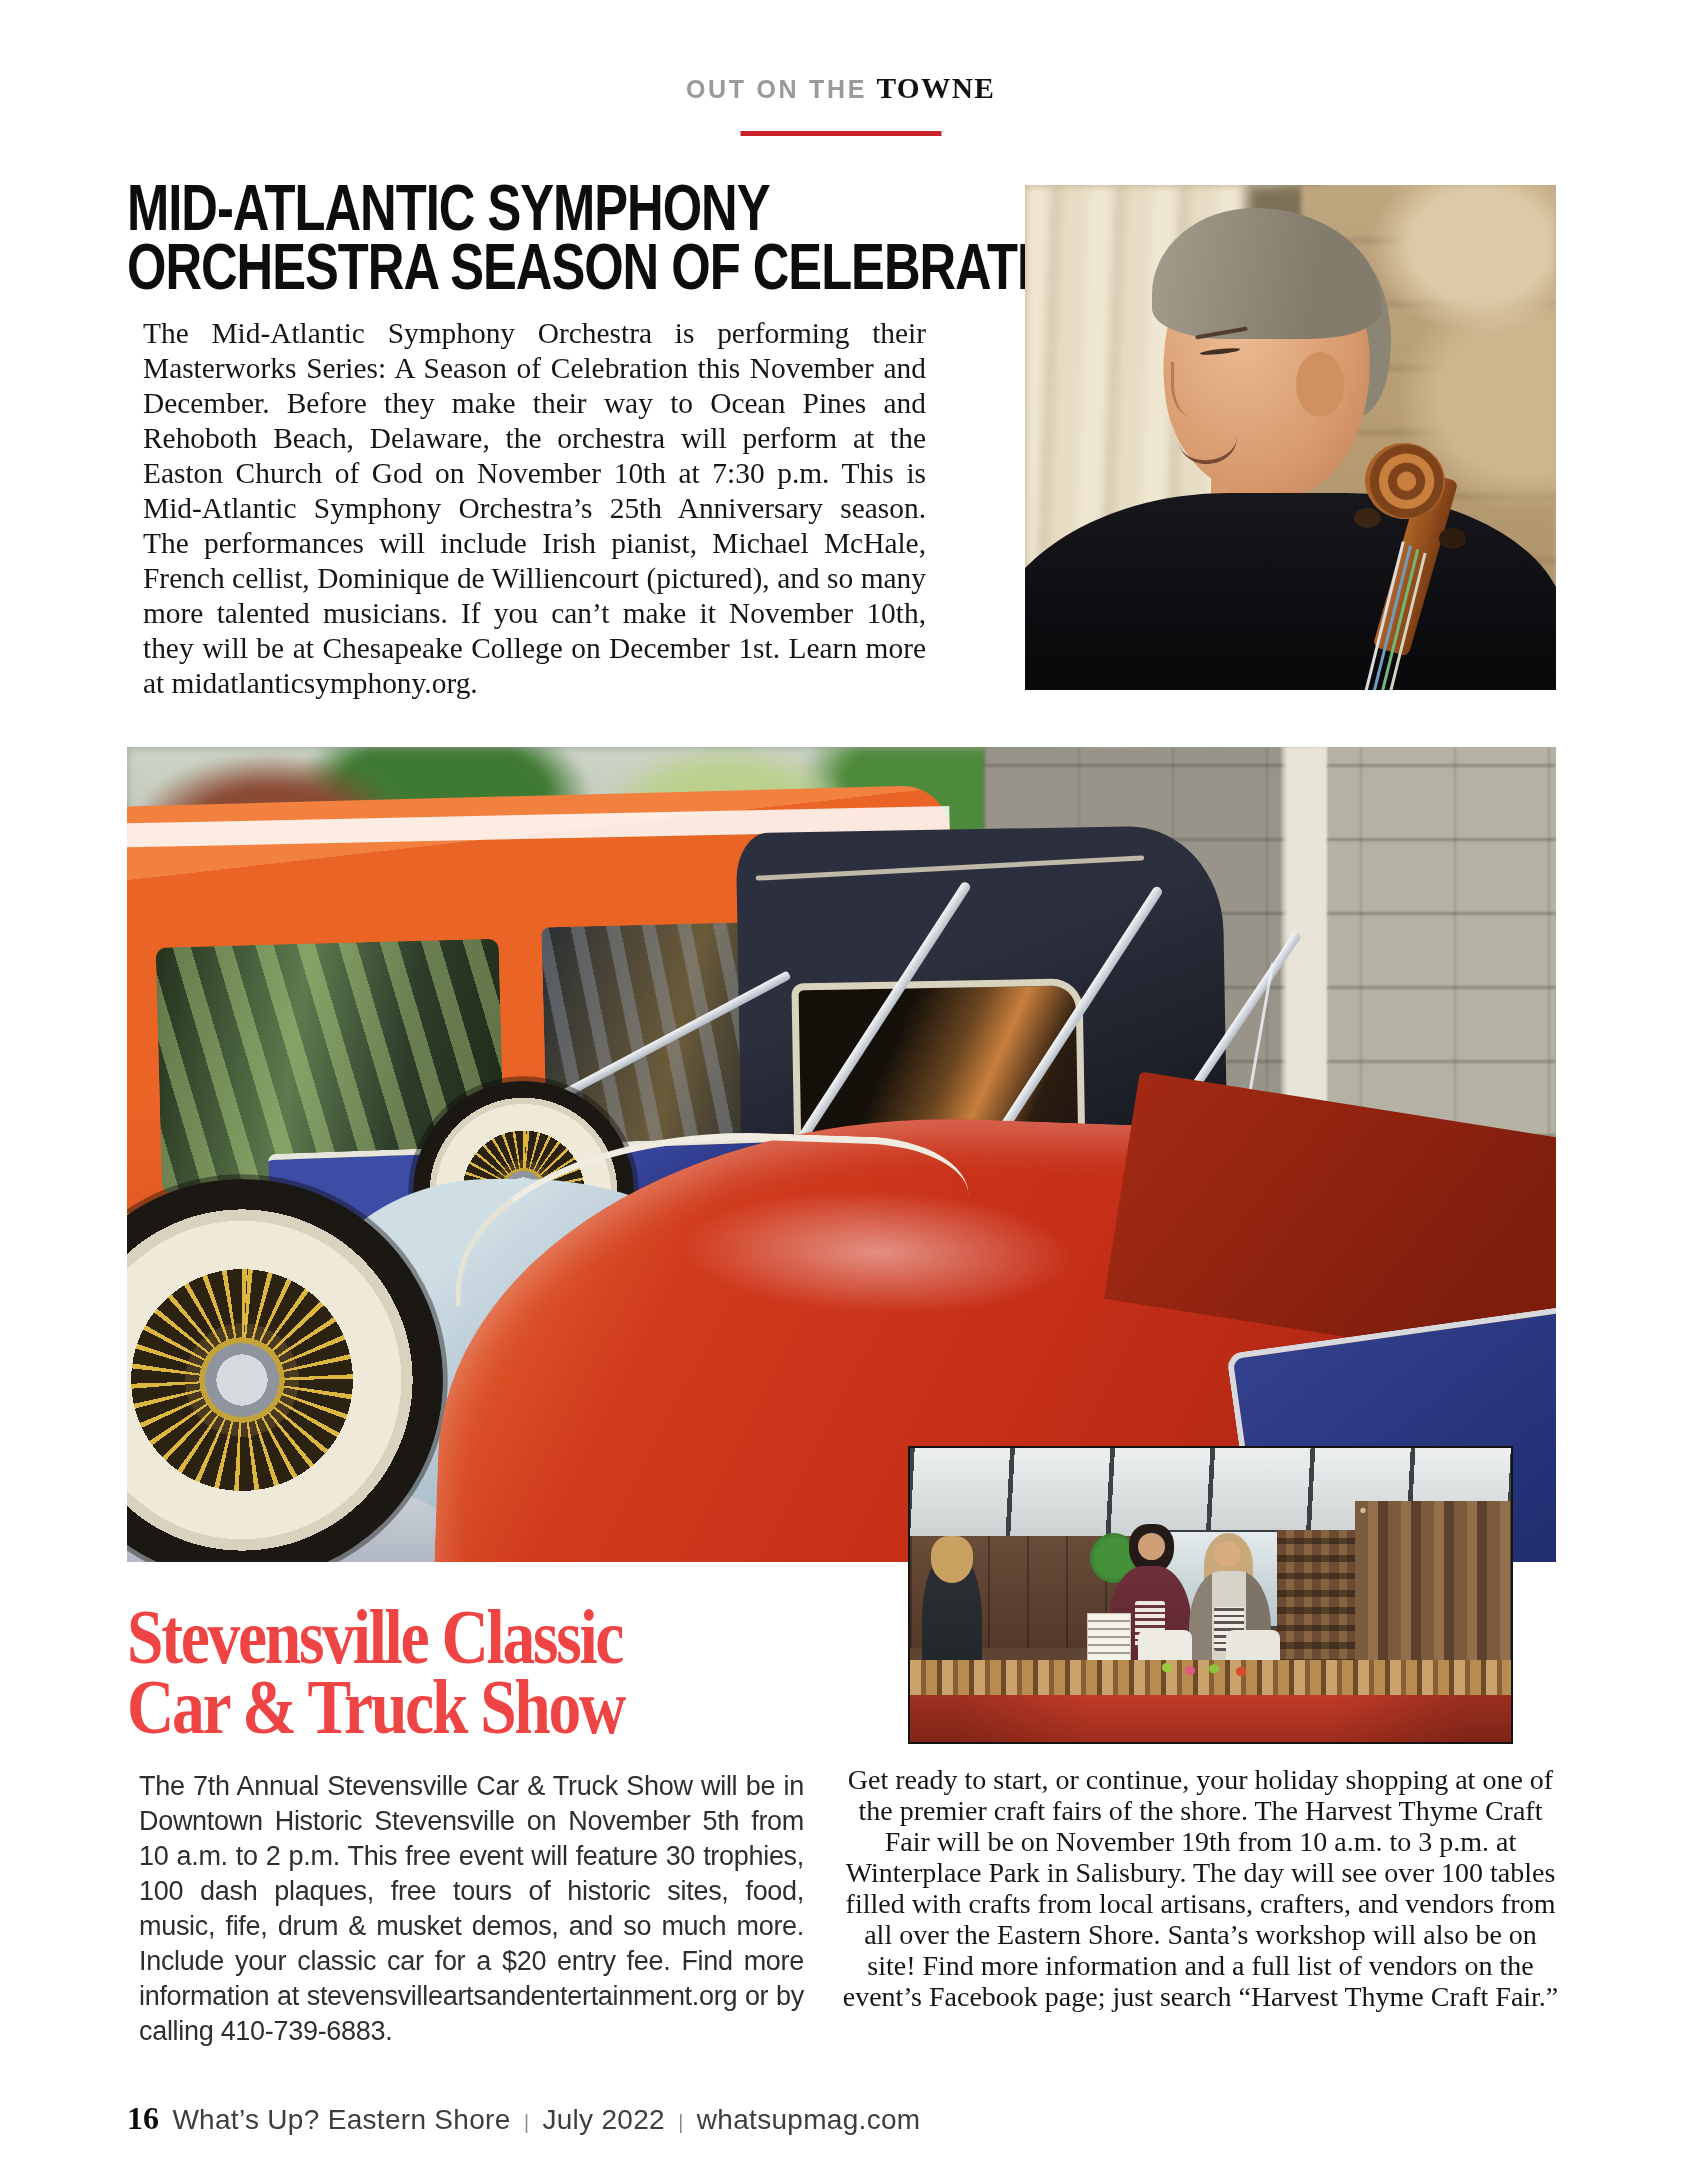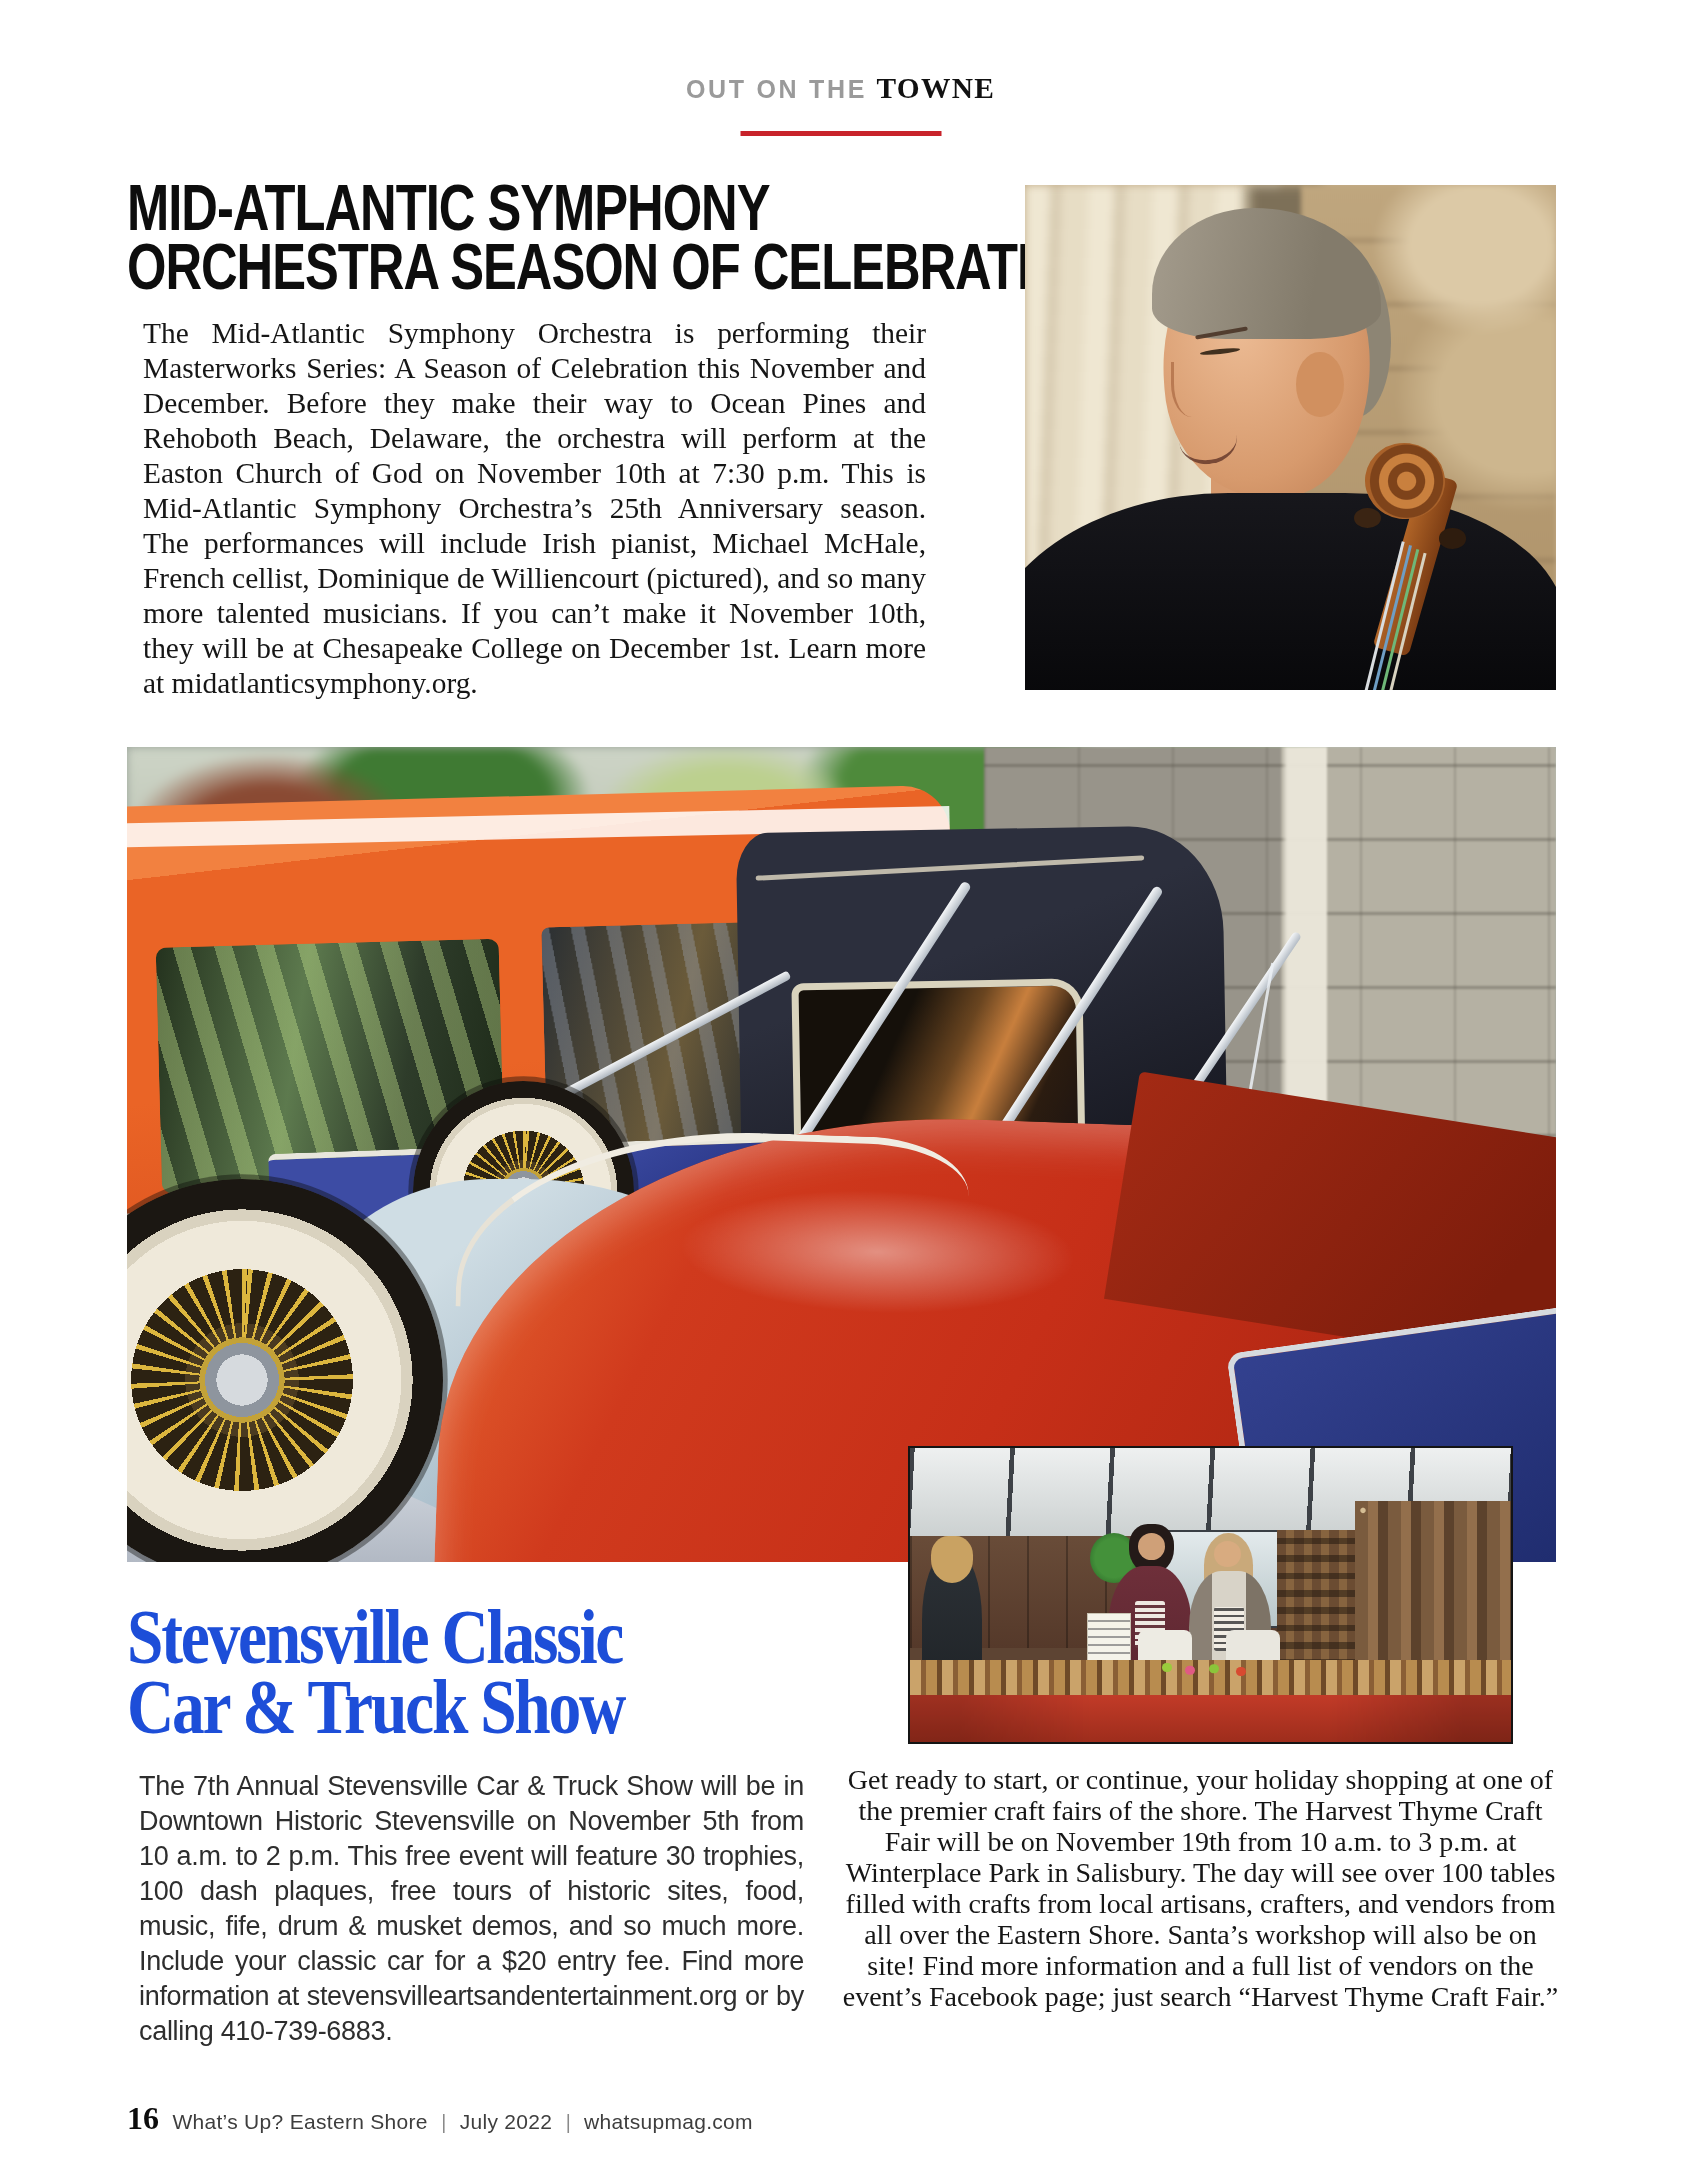--- a/index.html
+++ b/index.html
@@ -198,39 +198,39 @@
   .cf-items{left:0;top:72%;width:100%;height:13%;background:
     repeating-linear-gradient(90deg,#caa36a 0 10.7px,#8a5f35 10.7px 16px,#b88c4f 16px 27px,#6e4a28 27px 32px);}
   .cf-green-dots{left:42%;top:73%;width:9.4px;height:9.4px;border-radius:50%;background:#9acb3c;
     box-shadow:23px 2.7px 0 #e05a84,47px 1.3px 0 #8bc53a,74px 4px 0 #d84a30;}
   .cf-tablecloth{left:0;top:84%;width:100%;height:16%;background:
     linear-gradient(90deg,rgba(0,0,0,.18) 0 8%,transparent 30% 70%,rgba(0,0,0,.2) 92%),
     linear-gradient(#c23b28,#9e2d1c);}
 
   
   .carshow{position:absolute;left:127px;top:1602px;width:689px;}
-  .cs-title{margin:0 0 27px 0;font-family:"Liberation Serif",serif;font-weight:bold;color:#1d4ed8;}
+  .cs-title{margin:0 0 27px 0;font-family:"Liberation Serif",serif;font-weight:bold;color:#ef4444;}
   .cs-title .tline{display:block;font-size:78px;line-height:70px;letter-spacing:-2.7px;
     transform:scaleX(0.84);transform-origin:left top;white-space:nowrap;}
   .cs-body{margin:12px;font-family:"Liberation Sans",sans-serif;font-size:27px;line-height:35px;
     color:#2e2e2e;text-align:justify;letter-spacing:-0.3px;}
 
   
   .harvest{position:absolute;left:837px;top:1764px;width:727px;}
   .hv-head{display:flex;justify-content:center;align-items:center;gap:12px;margin:0 0 14.7px 0;}
   .hv-arrow{width:31px;height:44px;color:var(--accent,#c8232b);flex:0 0 auto;}
   .hv-title{margin:0;font-family:"Liberation Sans",sans-serif;font-weight:800;font-size:49px;
     color:#0d0d0d;letter-spacing:-0.7px;display:inline-block;transform:scaleX(0.8);
     transform-origin:center;white-space:nowrap;}
   .hv-body{margin:0;font-size:28px;line-height:31px;text-align:center;color:#161616;}
 
   
   .pfooter{position:absolute;left:127px;top:2100px;display:flex;align-items:baseline;gap:13.4px;}
   .pf-num{font-family:"Liberation Serif",serif;font-weight:bold;font-size:32px;color:#0c0c0c;}
-  .pf-meta{font-family:"Liberation Sans",sans-serif;font-size:21px;color:var(--footer_gray,#3e3e3e);
+  .pf-meta{font-family:"Liberation Sans",sans-serif;font-size:28px;color:var(--footer_gray,#3e3e3e);
     letter-spacing:0.3px;}
   .pf-sep{font-family:"Liberation Sans",sans-serif;font-size:19.4px;color:#8a8a8a;}
 </style>
 </head>
 <body>
 
 <div class="page">
 
   <header class="kicker">
     <div class="kicker-line">

